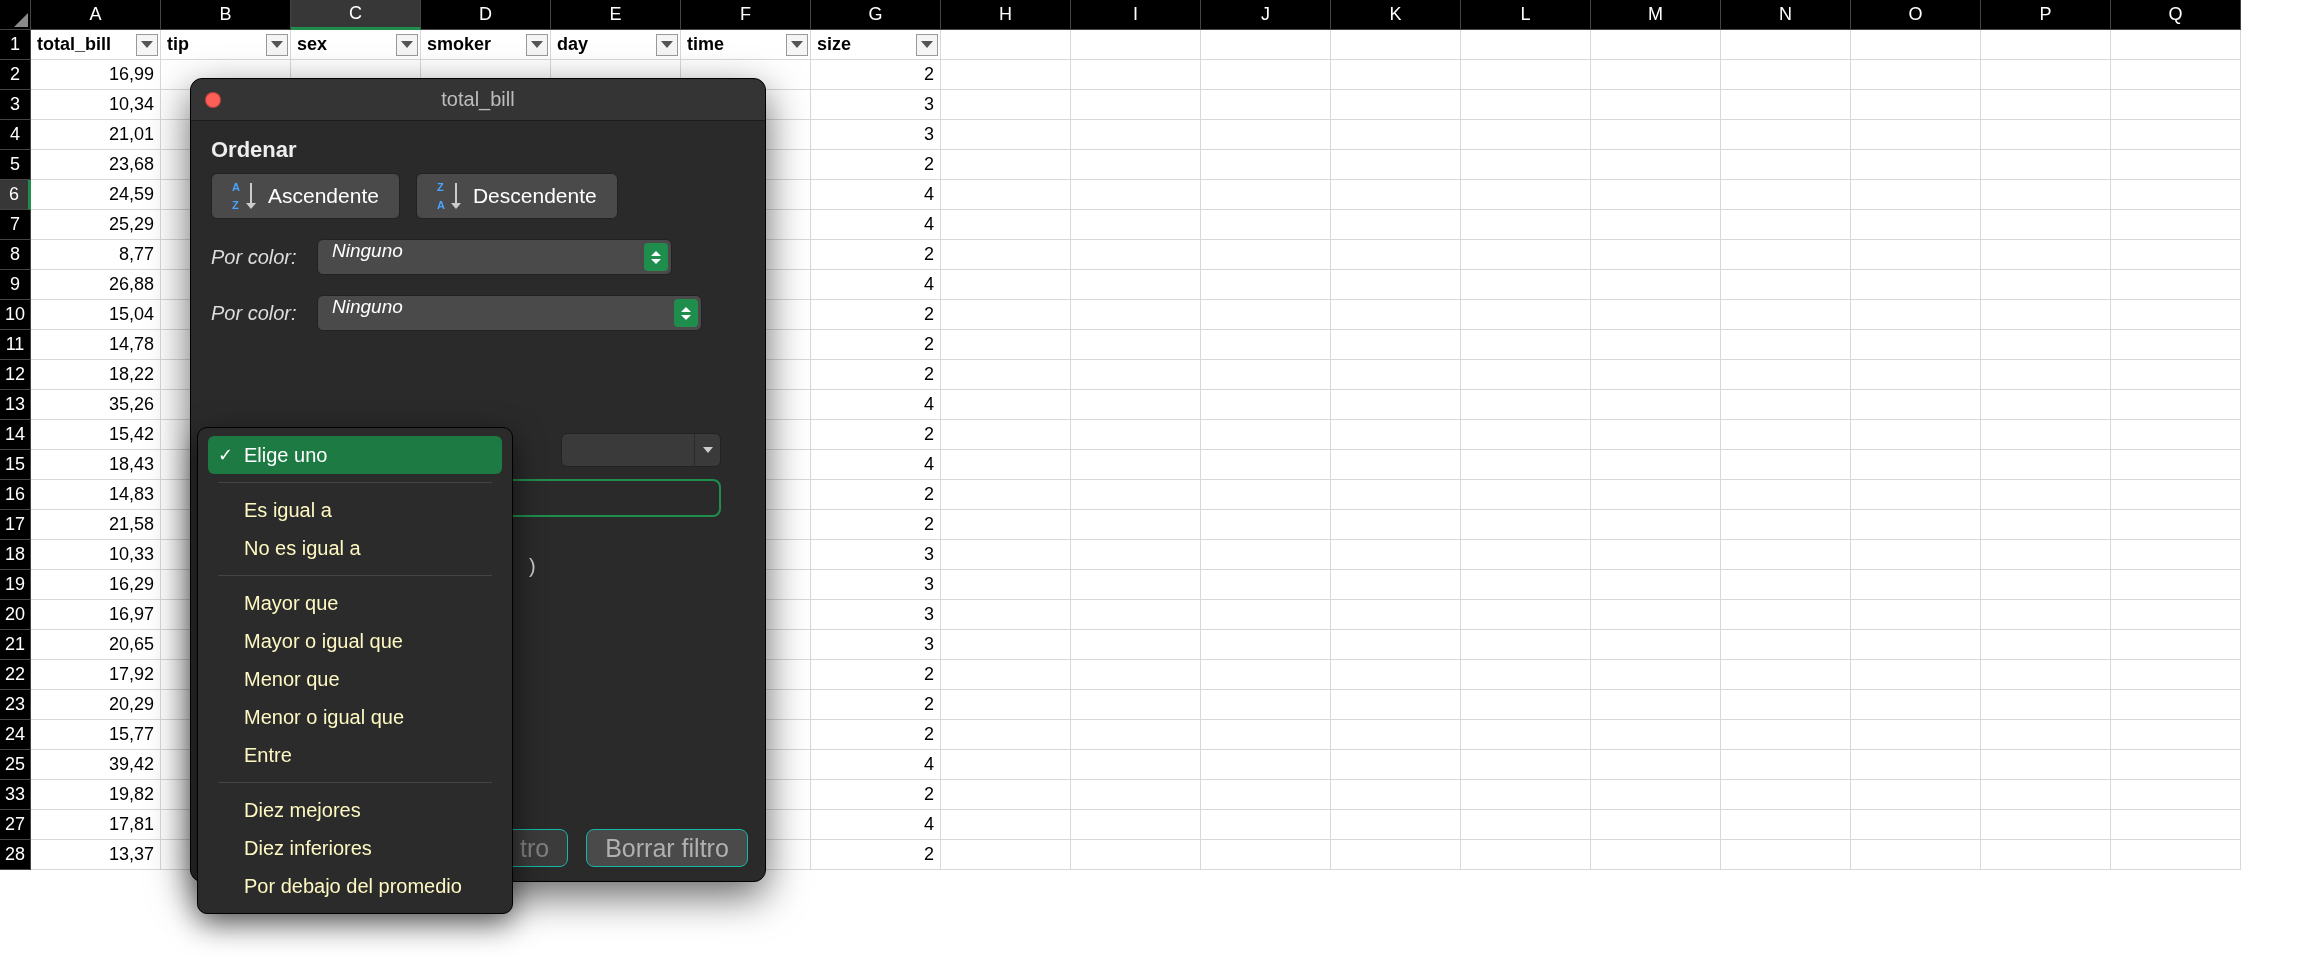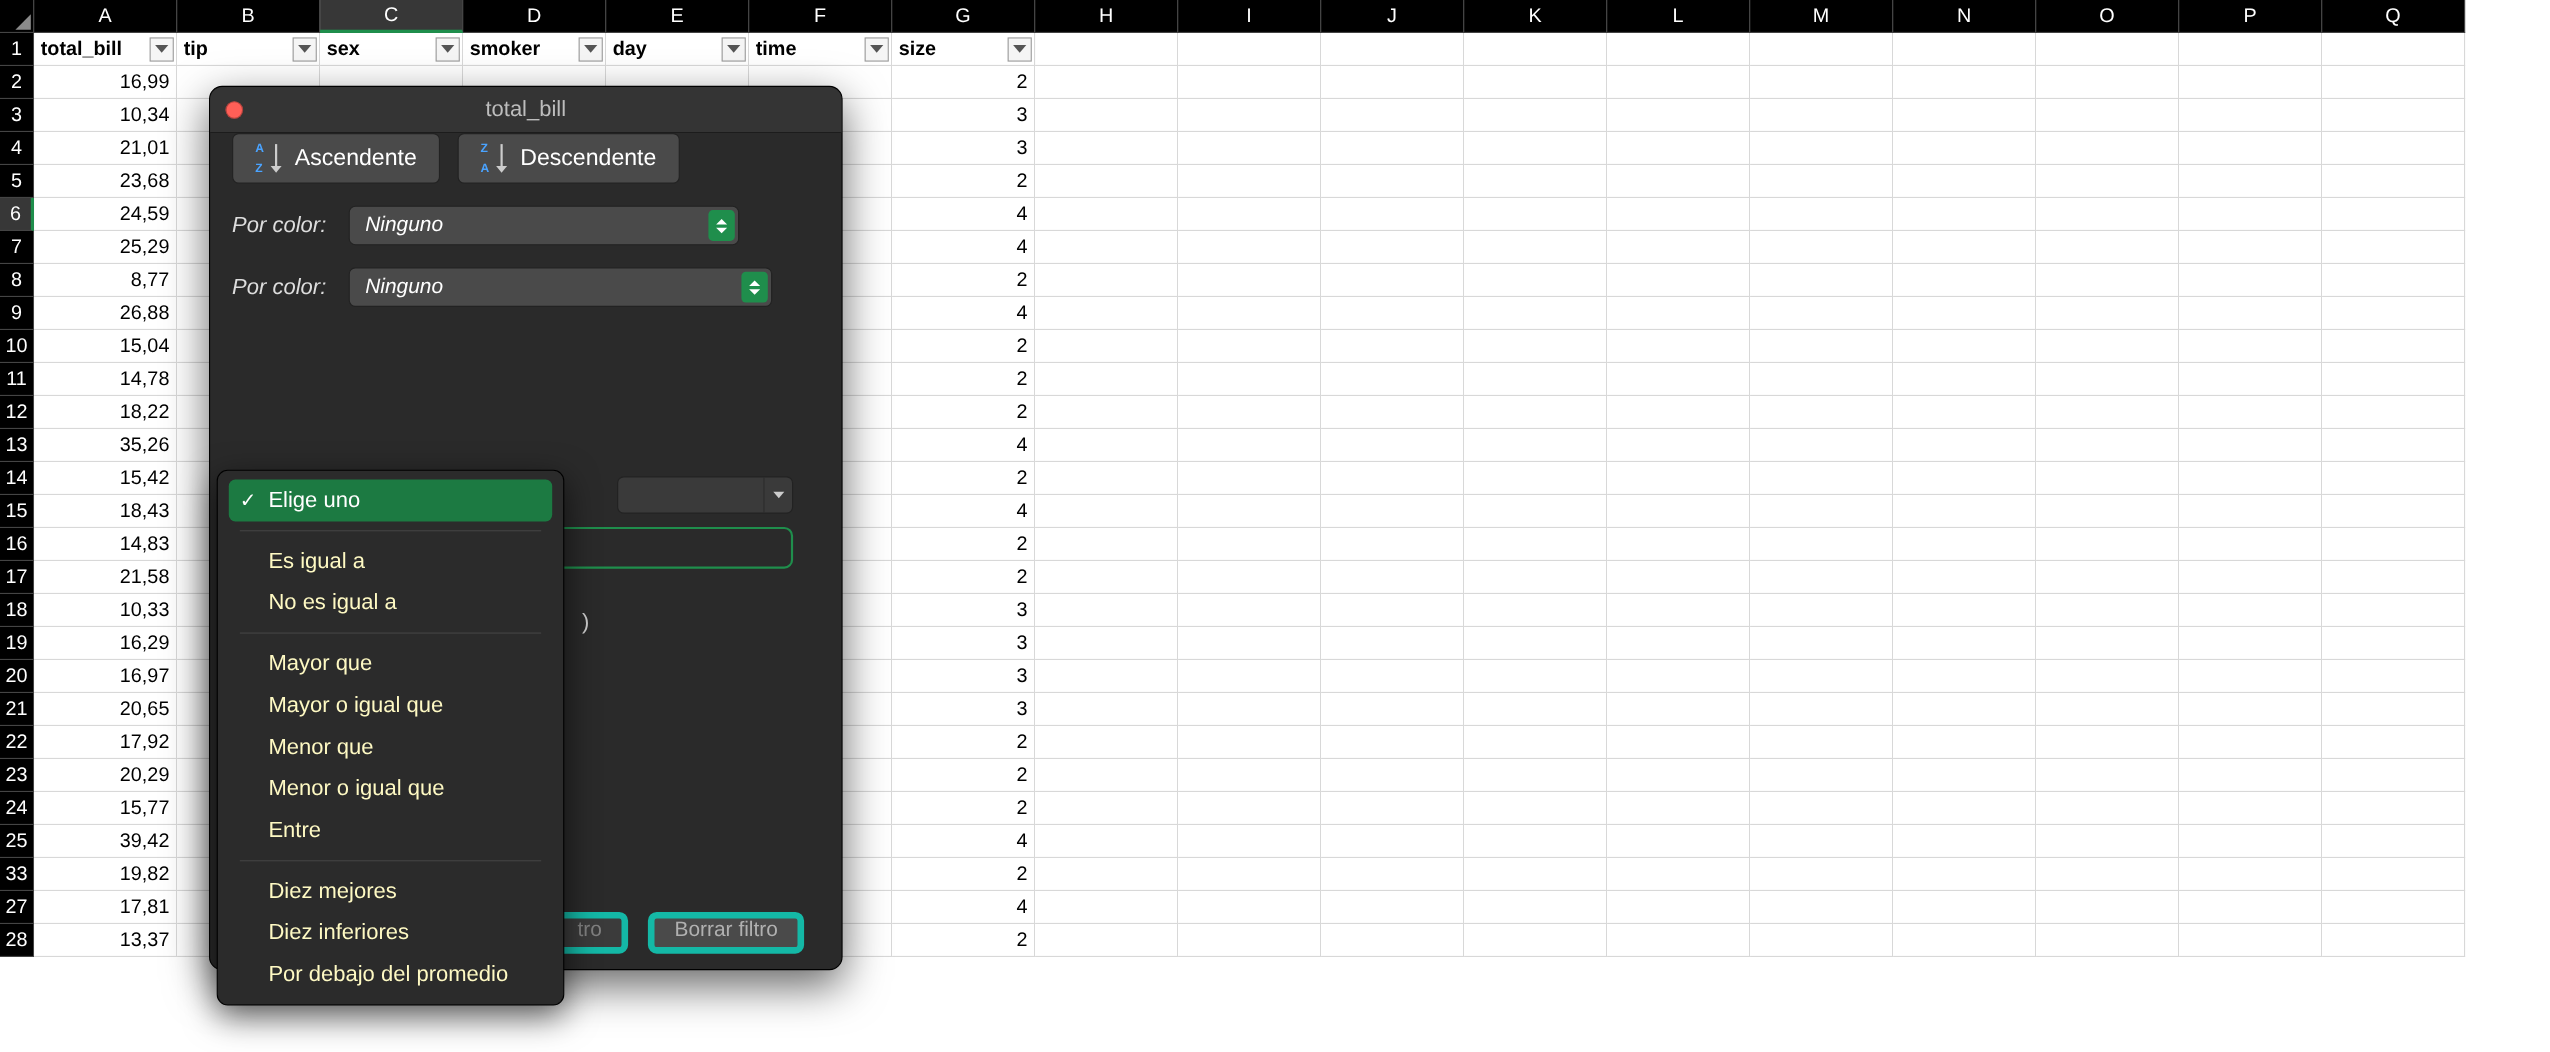--- a/index.html
+++ b/index.html
@@ -92,21 +92,21 @@
 .sort-icon .z { position:absolute; left:0; bottom:0; font-size:11px; font-weight:700; color:#4aa3ff;}
 .sort-icon .arrow { position:absolute; right:2px; top:2px; bottom:2px; width:10px;}
 .sort-icon .arrow::before { content:""; position:absolute; left:4px; top:0; bottom:6px; width:2px; background:#ccc;}
 .sort-icon .arrow::after { content:""; position:absolute; left:0; bottom:0; width:0;height:0;border-left:5px solid transparent;border-right:5px solid transparent;border-top:6px solid #ccc;}
 
 .form-row { display:flex; align-items:center; gap:6px; padding:6px 20px 14px 20px;font-style:italic;}
 .form-label { color:#ddd; font-size:20px; min-width:100px;}
 .select {
   flex:0 0 auto; height:36px; padding:0 38px 0 14px;
   background:#4a4a4a; border:1px solid #222; border-radius:6px;
-  color:#fff; font-size:19px; display:flex; align-items:center; position:relative;
+  color:#fff; font-size:19px; display:flex; align-items:flex-start; position:relative;
 }
 .select.w1{ width:355px;}
 .select.w2{ width:385px;}
 .select .stepper{
   position:absolute; right:3px; top:3px; bottom:3px; width:24px;
   background:#1f8e4c; border-radius:4px;
   display:flex; flex-direction:column; align-items:center; justify-content:center;
 }
 .select .stepper .up{width:0;height:0;border-left:5px solid transparent;border-right:5px solid transparent;border-bottom:5px solid #fff;margin-bottom:3px;}
 .select .stepper .dn{width:0;height:0;border-left:5px solid transparent;border-right:5px solid transparent;border-top:5px solid #fff;}
@@ -122,21 +122,21 @@
 .green-input {
   position:absolute; left:236px; right:44px; top:358px; height:38px;
   background:#2a2a2a; border:2px solid #1f8e4c; border-radius:8px;
 }
 
 .peek-text { position:absolute; left:338px; top:434px; color:#ccc; font-size:20px;}
 
 .footer-btns { position:absolute; left:310px; bottom:14px; display:flex; gap:18px;}
 .footer-btn {
   height:38px; padding:0 18px; border-radius:8px; background:#4a4a4a;
-  color:#b0b0b0; font-size:19px; display:flex; border:6px solid #14b8a6;
+  color:#b0b0b0; font-size:25px; display:flex; align-items:center; border:1px solid #14b8a6;
 }
 .footer-btn.ghost{ color:#808080; background:#3b3b3b;}
 .panel-body{ position:relative; height:760px;}
 
 
 .menu {
   position:absolute; left:6px; top:306px; width:316px;
   background:#2b2b2b; border:1px solid #000; border-radius:10px;
   padding:8px 10px;
   box-shadow:0 10px 30px rgba(0,0,0,.6);
@@ -893,20 +893,21 @@
         <div class="cell txt"></div>
       </div>
     </div>
 
   <div class="panel">
     <div class="panel-title">
       <div class="close-dot"></div>
       <span>total_bill</span>
     </div>
     <div class="panel-body">
+      <div class="section-label">Ordenar</div>
       <div class="btnrow">
         <div class="sortbtn">
           <span class="sort-icon">
               <span class="a">A</span>
               <span class="z">Z</span>
               <span class="arrow"></span>
             </span>
           <span>Ascendente</span>
         </div>
         <div class="sortbtn">

